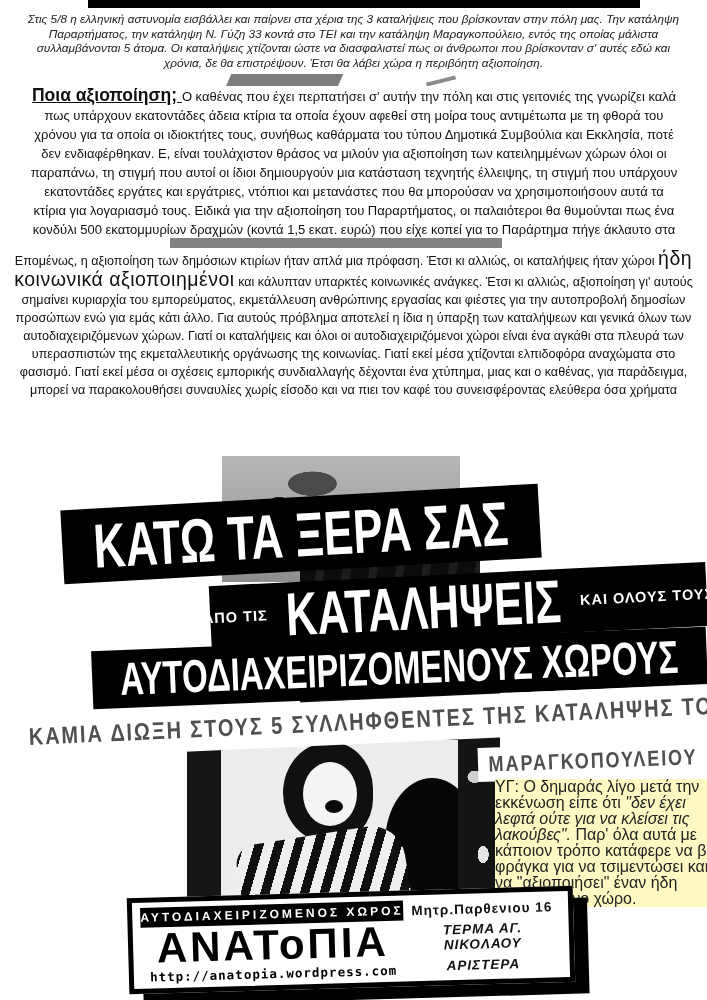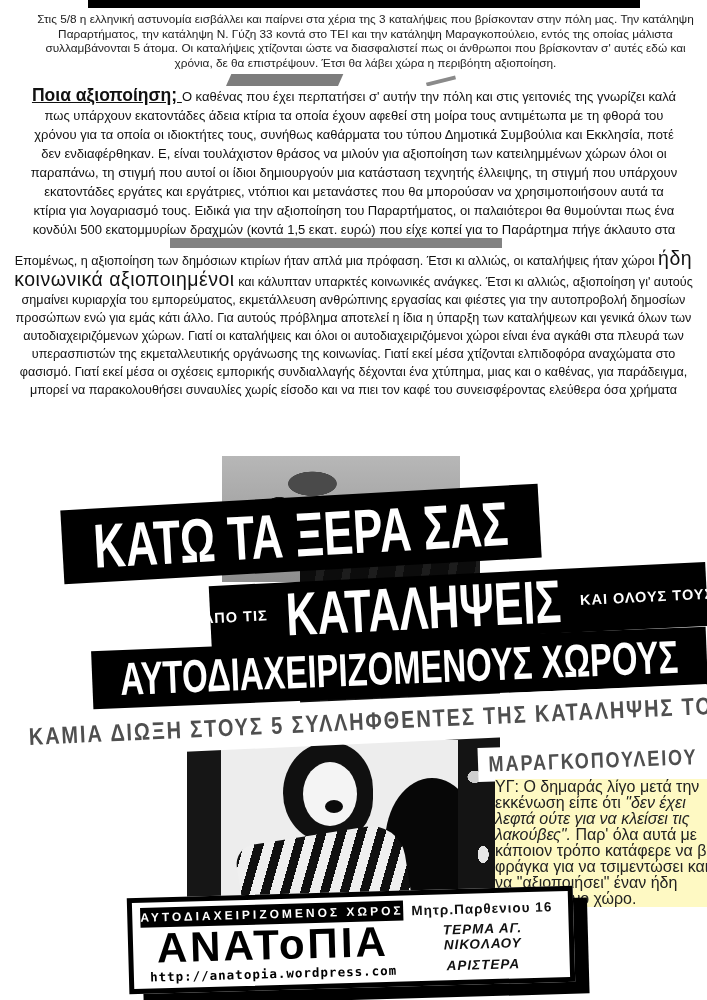--- a/index.html
+++ b/index.html
@@ -45,21 +45,21 @@
     left:458px;top:688px;width:42px;height:222px;
     background:
       radial-gradient(10px 8px at 50% 12%, #f0f0f0 0 60%, rgba(0,0,0,0) 62%),
       radial-gradient(12px 10px at 40% 40%, #cfcfcf 0 60%, rgba(0,0,0,0) 62%),
       radial-gradient(9px 14px at 60% 75%, #e6e6e6 0 60%, rgba(0,0,0,0) 62%),
       #141414;
   }
 
   
   .tblock{position:absolute;background:#fff;z-index:2;text-align:center;overflow:hidden;}
-  .intro{left:30px;top:12px;width:671px;height:62px;font-size:11.8px;line-height:14.6px;color:#222;}
+  .intro{left:18px;top:12px;width:671px;height:62px;font-style:italic;font-size:11.8px;line-height:14.6px;color:#222;}
   .para2{left:28px;top:86px;width:652px;height:152px;font-size:13px;line-height:19px;color:#111;}
   .para2 .lead{font-weight:bold;font-size:17.5px;text-decoration:underline;}
   .para3{left:8px;top:249px;width:691px;height:152px;font-size:12.6px;line-height:18px;color:#111;}
   .para3 .emph{font-size:19.5px;letter-spacing:0.5px;}
   .para4{left:35px;top:404px;width:637px;height:58px;font-weight:bold;font-style:italic;font-size:15.5px;line-height:24px;color:#000;}
 
   
   .banner{position:absolute;z-index:3;display:flex;align-items:center;justify-content:center;background:#000;color:#fff;}
   .tall{display:inline-block;transform:scale(0.94,1.32);white-space:nowrap;font-weight:bold;}
   .banner1{left:62px;top:497px;width:478px;height:74px;transform:rotate(-3.2deg);font-size:47px;}

